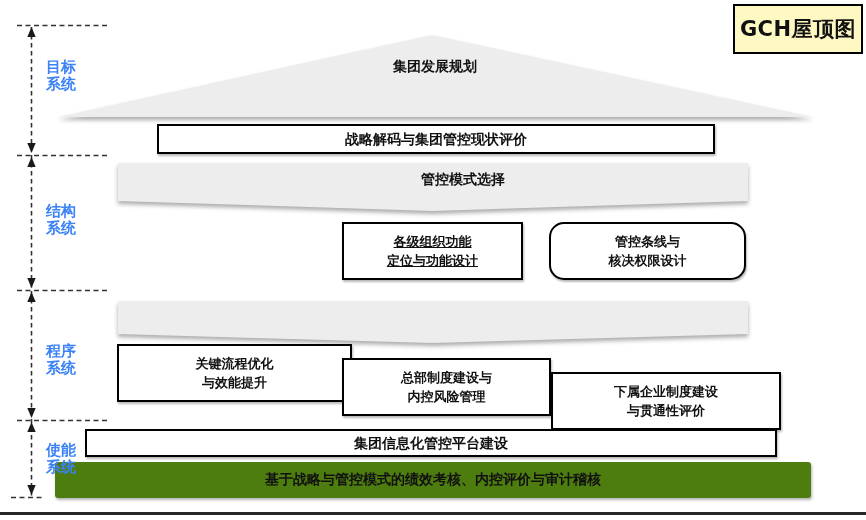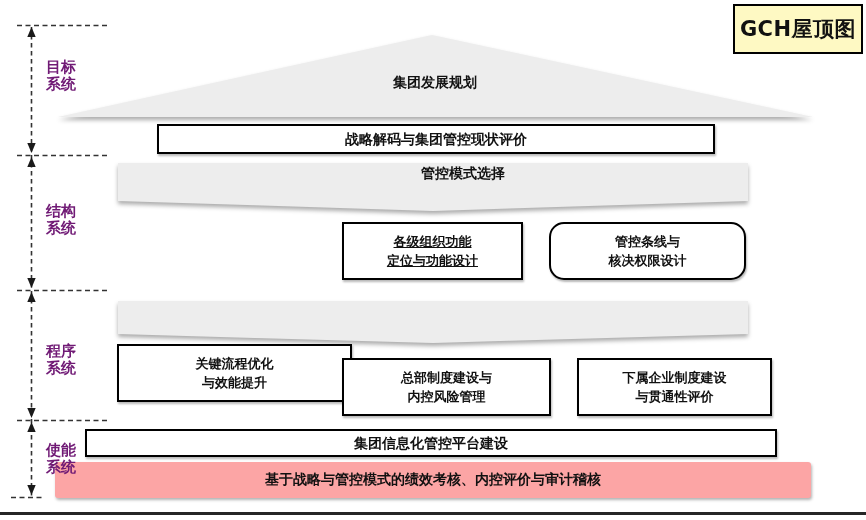--- a/index.html
+++ b/index.html
@@ -12,38 +12,38 @@
   .abs { position:absolute; }
   
   .title-box {
     left:733px; top:4px; width:130px; height:50px;
     border:2px solid #000; display:flex; align-items:center; justify-content:center;
     font-size:21px; letter-spacing:0.5px; background:#fef9c3; z-index:5;
   }
   
   .sec-label {
     left:46px; width:42px; font-size:15px; line-height:17px;
-    color:#701a75; z-index:6; text-align:left;
+    color:#3b82f6; z-index:6; text-align:left;
   }
   
   .wbox {
     background:#fff; border:2px solid #000;
     box-shadow:1px 2px 2px rgba(0,0,0,0.28);
     display:flex; flex-direction:column; align-items:center; justify-content:center;
     text-align:center; font-size:13px; line-height:19px; z-index:3;
   }
   .bar { font-size:14px; line-height:16px; }
   
   .shape-label {
     display:flex; align-items:center; justify-content:center; text-align:center;
     font-size:14px; z-index:3;
   }
   .gray-bar {
     left:55px; top:462px; width:756px; height:36px;
-    background:#fca5a5; border-radius:3px;
+    background:#4d7c0f; border-radius:3px;
     box-shadow:1px 2px 3px rgba(0,0,0,0.3);
     display:flex; align-items:center; justify-content:center;
     font-size:14px; z-index:2; text-align:center;
   }
   .shape-svg { filter:drop-shadow(0px 3px 2px rgba(0,0,0,0.33)); z-index:1; }
   .footer-rule { left:0; top:512px; width:866px; height:3px; background:#262626; z-index:4; }
 </style>
 </head>
 <body>
 
@@ -87,32 +87,32 @@
     <div>系统</div>
   </div>
 
   <div class="abs title-box">
     <span>GCH屋顶图</span>
   </div>
 
   <svg class="abs shape-svg" style="left:52px; top:30px;" width="766" height="92" viewBox="0 0 766 92">
     <polygon points="6,87 380,5 761,87" fill="#ededed"></polygon>
   </svg>
-  <div class="abs shape-label" style="left:52px; top:70px; width:766px; height:26px;">
+  <div class="abs shape-label" style="left:52px; top:54px; width:766px; height:26px;">
     <span>集团发展规划</span>
   </div>
 
   <div class="abs wbox bar" style="left:157px; top:124px; width:558px; height:30px;">
     <span>战略解码与集团管控现状评价</span>
   </div>
 
   <svg class="abs shape-svg" style="left:116px; top:160px;" width="634" height="56" viewBox="0 0 634 56">
     <polygon points="2,3 632,3 632,41 317,51 2,41" fill="#ededed"></polygon>
   </svg>
-  <div class="abs shape-label" style="left:116px; top:145px; width:694px; height:38px;align-items:flex-end;">
+  <div class="abs shape-label" style="left:116px; top:161px; width:694px; height:38px;">
     <span>管控模式选择</span>
   </div>
 
   <div class="abs wbox" style="left:342px; top:222px; width:181px; height:58px;text-decoration:underline;">
     <div>各级组织功能</div>
     <div>定位与功能设计</div>
   </div>
   <div class="abs wbox" style="left:549px; top:222px; width:197px; height:58px;border-radius:15px;">
     <div>管控条线与</div>
     <div>核决权限设计</div>
@@ -123,21 +123,21 @@
   </svg>
 
   <div class="abs wbox" style="left:117px; top:344px; width:235px; height:58px;">
     <div>关键流程优化</div>
     <div>与效能提升</div>
   </div>
   <div class="abs wbox" style="left:342px; top:358px; width:209px; height:58px;">
     <div>总部制度建设与</div>
     <div>内控风险管理</div>
   </div>
-  <div class="abs wbox" style="left:551px; top:358px; width:195px; height:58px;margin-left:26px;">
+  <div class="abs wbox" style="left:551px; top:372px; width:230px; height:58px;">
     <div>下属企业制度建设</div>
     <div>与贯通性评价</div>
   </div>
 
   <div class="abs wbox bar" style="left:85px; top:429px; width:692px; height:28px;">
     <span>集团信息化管控平台建设</span>
   </div>
   <div class="abs gray-bar">
     <span>基于战略与管控模式的绩效考核、内控评价与审计稽核</span>
   </div>

